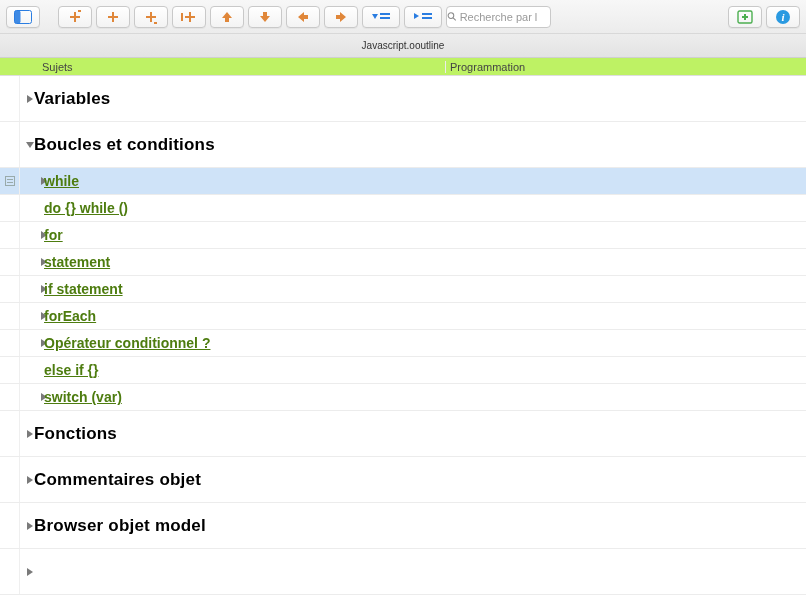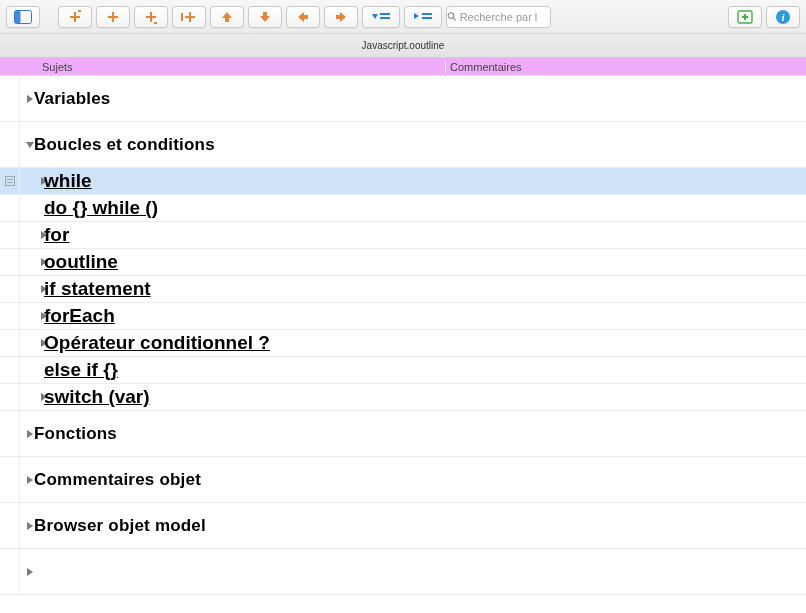--- a/index.html
+++ b/index.html
@@ -60,21 +60,21 @@
     border-bottom: 1px solid #cfcfcf;
     display: flex;
     align-items: center;
     justify-content: center;
     font-size: 10px;
     color: #333;
   }
   .column-headers {
     display: flex;
     height: 18px;
-    background: #f0abfc;
+    background: #bef264;
     border-bottom: 1px solid #dedede;
     font-size: 11px;
     color: #444;
     align-items: center;
   }
   .column-headers .col1 { width: 446px; padding-left: 42px; border-right: 1px solid #ececec;}
   .column-headers .col2 { flex: 1; padding-left: 4px; }
   .outline { }
   .row {
     display: flex;
@@ -93,23 +93,23 @@
     font-stretch: condensed;
     letter-spacing: 0.2px;
     color: #000;
   }
   .row.item {
     height: 27px;
   }
   .row.item .label {
     font-family: "Futura", "Avenir Next Condensed", "Arial Narrow", sans-serif;
     font-weight: 700;
-    font-size: 19px;
+    font-size: 14px;
     text-decoration: underline;
-    color: #000000;
+    color: #4d7c0f;
   }
   .row.selected {
     background: #cfe3f8;
   }
   .gutter {
     width: 20px;
     height: 100%;
     border-right: 1px solid #efefef;
     display: flex;
     align-items: center;
@@ -245,21 +245,21 @@
       </svg>
   </div>
 </div>
 
 <div class="titlebar">
   <span>Javascript.ooutline</span>
 </div>
 
 <div class="column-headers">
   <div class="col1">Sujets</div>
-  <div class="col2">Commentaires</div>
+  <div class="col2">Programmation</div>
 </div>
 
 <div class="outline">
 
   <div class="row section">
     <div class="gutter"></div>
     <div class="indent0 disclosure">
         <div class="tri"></div>
       </div>
     <span class="label">Variables</span>
@@ -294,21 +294,21 @@
     <div class="indent1 disclosure">
         <div class="tri"></div>
       </div>
     <span class="label">for</span>
   </div>
   <div class="row item">
     <div class="gutter"></div>
     <div class="indent1 disclosure">
         <div class="tri"></div>
       </div>
-    <span class="label">ooutline</span>
+    <span class="label">statement</span>
   </div>
   <div class="row item">
     <div class="gutter"></div>
     <div class="indent1 disclosure">
         <div class="tri"></div>
       </div>
     <span class="label">if statement</span>
   </div>
   <div class="row item">
     <div class="gutter"></div>

